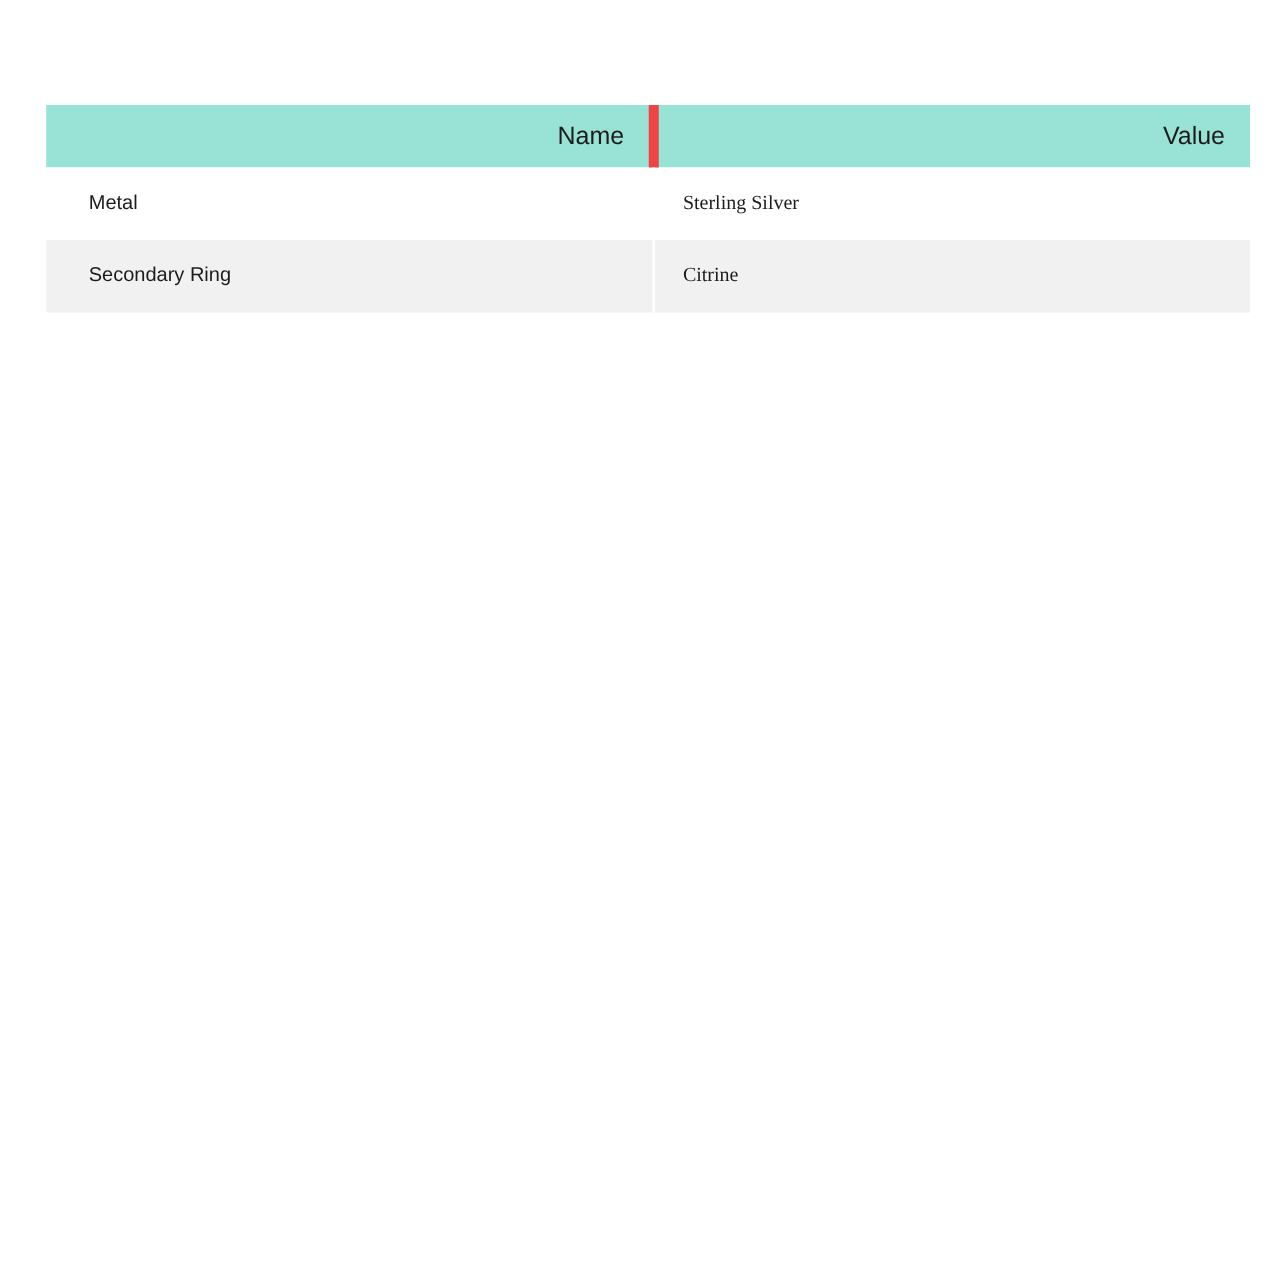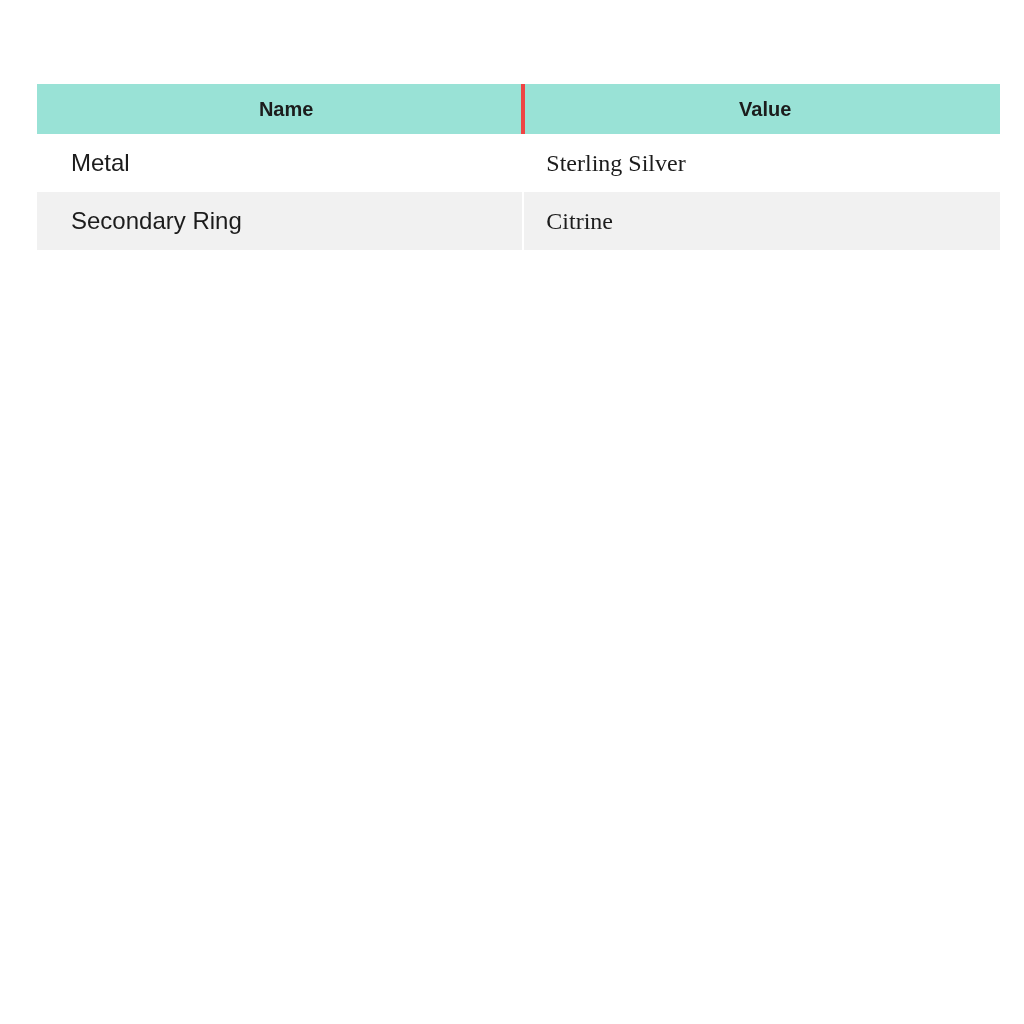--- a/index.html
+++ b/index.html
@@ -22,34 +22,34 @@
   }
   table{
     width:100%;
     border-collapse:collapse;
     table-layout:fixed;
   }
   col.name-col{width:50.5%;}
   col.value-col{width:49.5%;}
   thead th{
     background:var(--header-bg);
-    text-align:center;
-    font-weight:700;
+    text-align:right;
+    font-weight:400;
     font-size:20px;
     height:50px;
     padding:0 20px 0 34px;
     vertical-align:middle;
   }
   thead th.value-head{
     padding-left:25px;
-    border-left:4px solid #ef4444;
+    border-left:8px solid #ef4444;
     margin-top:12px;
   }
   tbody td{
-    font-size:24px;
+    font-size:16px;
     font-weight:400;
     height:58px;
     padding:0 20px 0 34px;
     vertical-align:middle;
     background:#ffffff;
   }
   tbody td.value-cell{
     padding-left:22px;
     border-left:2px solid #ffffff;
     font-family:Liberation Serif, serif;

